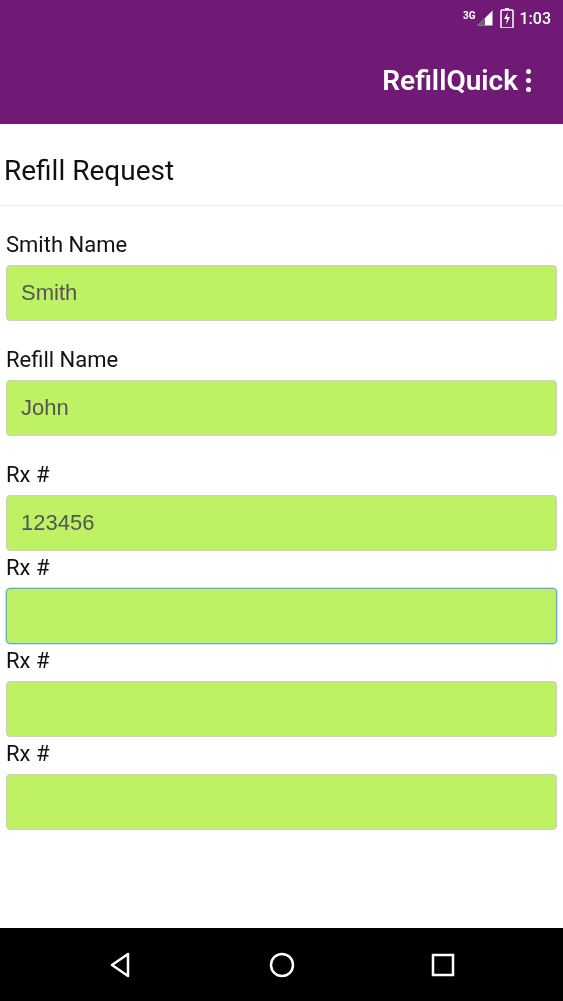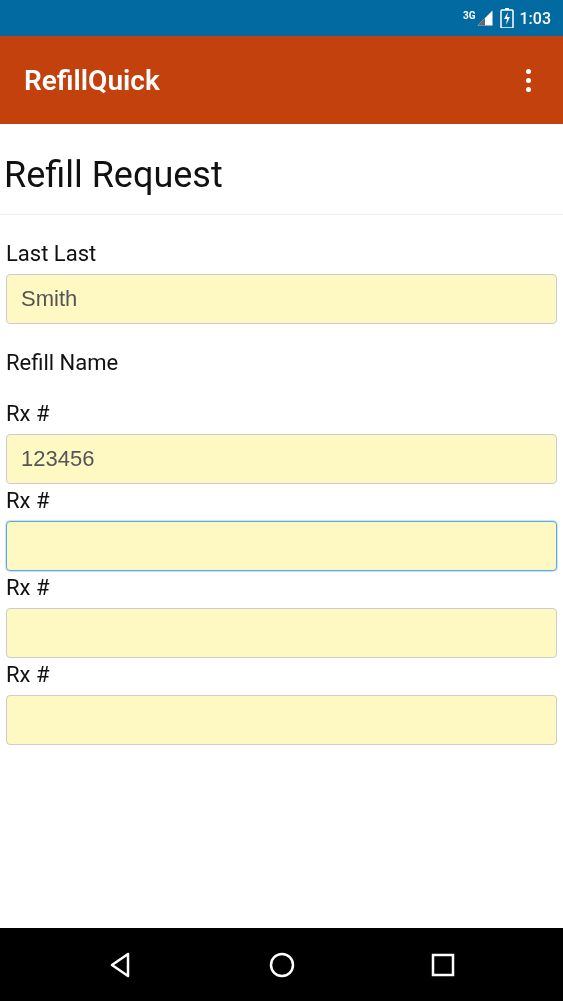--- a/index.html
+++ b/index.html
@@ -1,20 +1,20 @@
 <!DOCTYPE html>
 <html><head>
   <meta charset="utf-8">
   <style>
     * { margin: 0; padding: 0; box-sizing: border-box; }
     html, body { width: 563px; height: 1001px; font-family: -apple-system, BlinkMacSystemFont, "Segoe UI", Roboto, sans-serif; overflow: hidden; }
     
     .status-bar {
       height: 36px;
-      background: #0369a1;
+      background: #701a75;
       color: #fff;
       display: flex;
       align-items: center;
       justify-content: flex-end;
       padding: 0 12px;
       gap: 6px;
       font-size: 16px;
       font-weight: 500;
     }
     .status-bar .signal-group {
@@ -24,25 +24,25 @@
     }
     .status-bar .sig-3g {
       font-size: 10px;
       font-weight: bold;
       margin-right: -2px;
       margin-top: -6px;
     }
     
     .app-bar {
       height: 88px;
-      background: #c2410c;
+      background: #701a75;
       color: #fff;
       display: flex;
       align-items: center;
-      justify-content: space-between;
+      justify-content: flex-end;
       padding: 0 24px;
     }
     .app-bar .title {
       font-size: 28px;
       font-weight: 600;
     }
     .overflow-dots {
       display: flex;
       flex-direction: column;
       gap: 4px;
@@ -56,49 +56,49 @@
       border-radius: 50%;
     }
     
     .content {
       background: #fff;
       padding: 0;
       height: calc(1001px - 36px - 88px - 73px);
       overflow: hidden;
     }
     .page-title {
-      font-size: 36px;
+      font-size: 28px;
       font-weight: 400;
       padding: 30px 4px 18px 4px;
       border-bottom: 1px solid #eee;
       margin-bottom: 8px;
       color: #111;
     }
     .field-group {
       padding: 0 6px;
     }
     .field-label {
       font-size: 22px;
       color: #111;
       margin-top: 26px;
       margin-bottom: 8px;
     }
     .field-label.tight {
       margin-top: 4px;
     }
     .text-input {
       width: 100%;
-      height: 50px;
+      height: 56px;
       border: 1px solid #ccc;
       border-radius: 4px;
       padding: 6px 14px;
       font-size: 22px;
       color: #555;
       outline: none;
-      background: #fef9c3;
+      background: #bef264;
     }
     .text-input.focused {
       border: 1px solid #5aa9e6;
       box-shadow: 0 0 0 1px rgba(90,169,230,0.3);
     }
     .text-input::placeholder {
       color: #888;
     }
     
     .nav-bar {
@@ -146,24 +146,25 @@
     <span class="dot"></span>
     <span class="dot"></span>
     <span class="dot"></span>
   </div>
 </div>
 
 <div class="content">
   <div class="page-title">Refill Request</div>
 
   <div class="field-group">
-    <div class="field-label">Last Last</div>
+    <div class="field-label">Smith Name</div>
     <input type="text" class="text-input" value="Smith" style="">
     
     <div class="field-label">Refill Name</div>
+    <input type="text" class="text-input" value="John" style="">
     
     <div class="field-label">Rx #</div>
     <input type="text" class="text-input" value="123456" style="">
     
     <div class="field-label tight">Rx #</div>
     <input type="text" class="text-input focused" value="" style="">
     
     <div class="field-label tight">Rx #</div>
     <input type="text" class="text-input" value="" style="">
     

